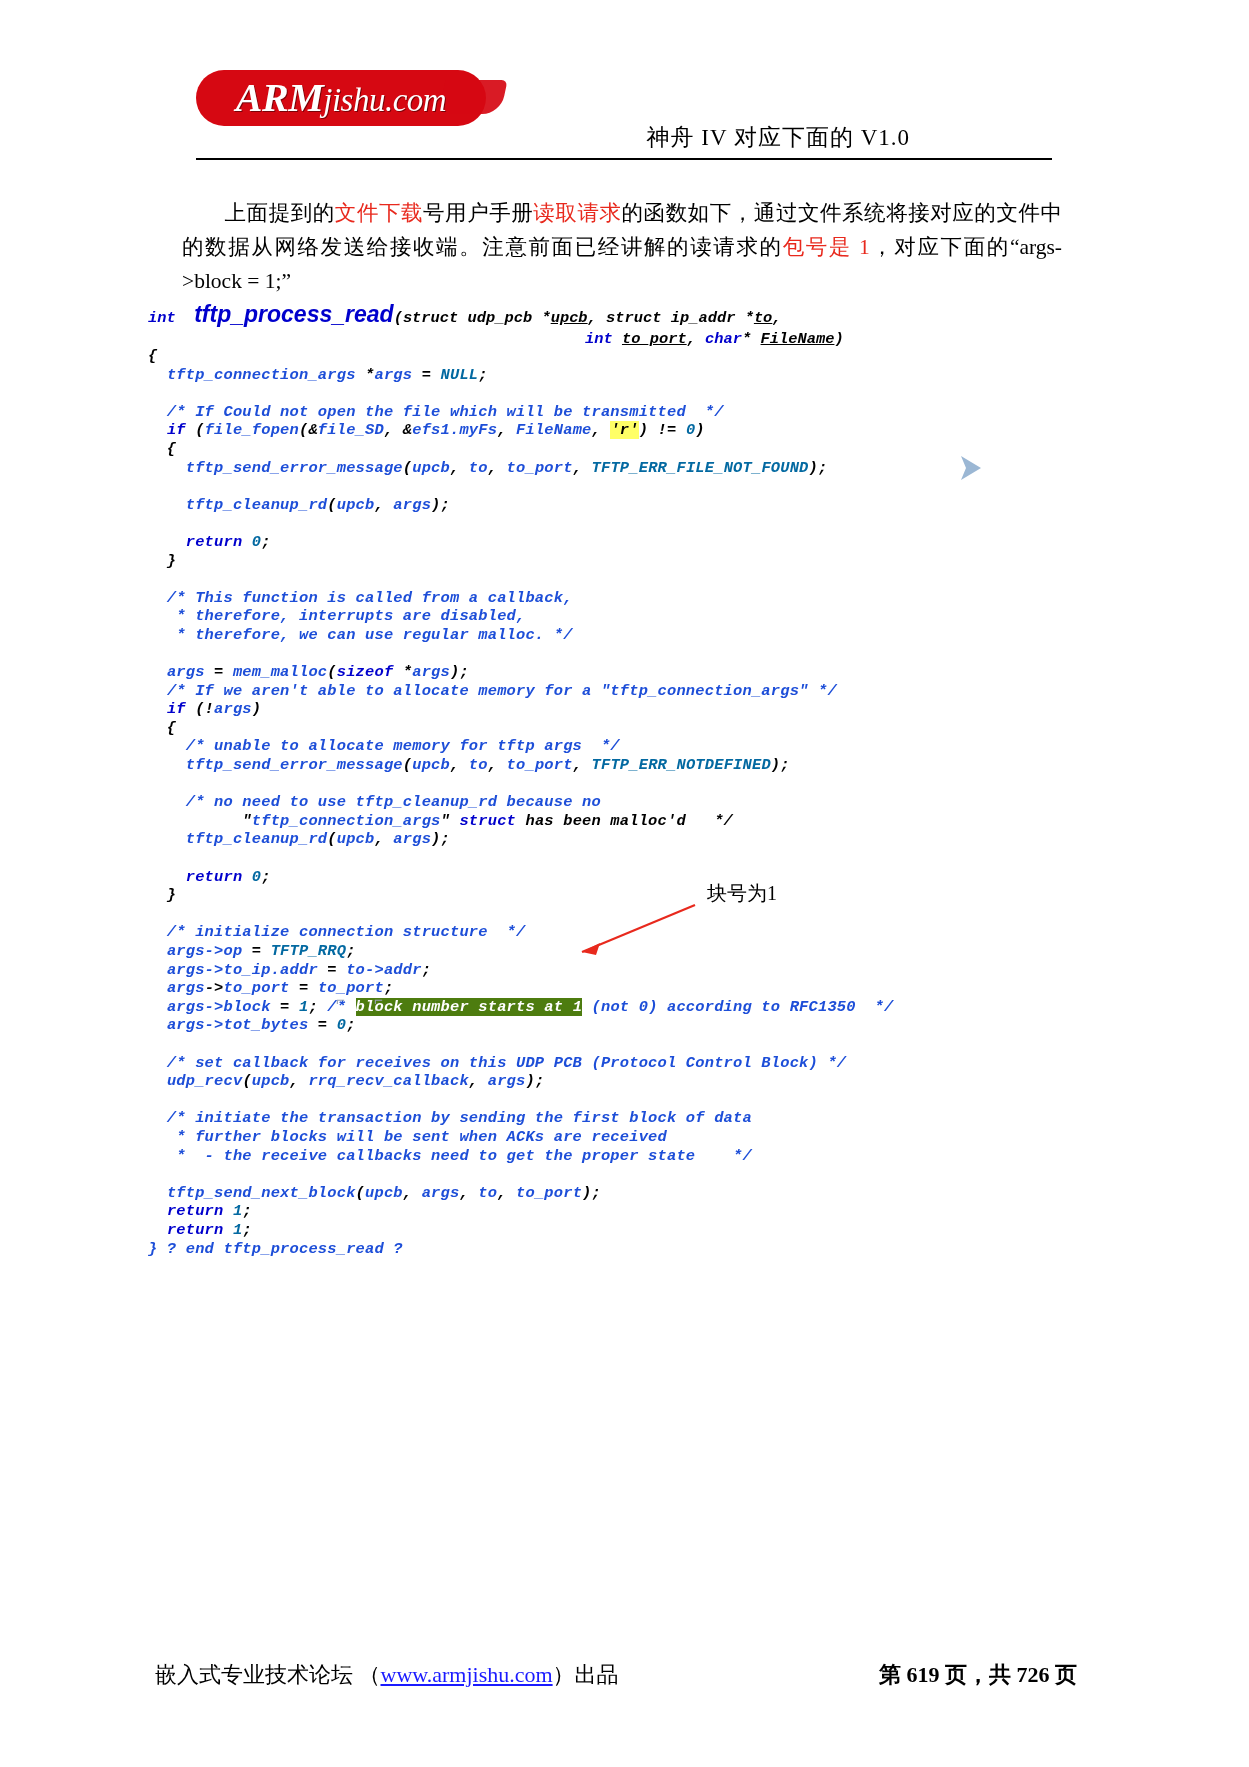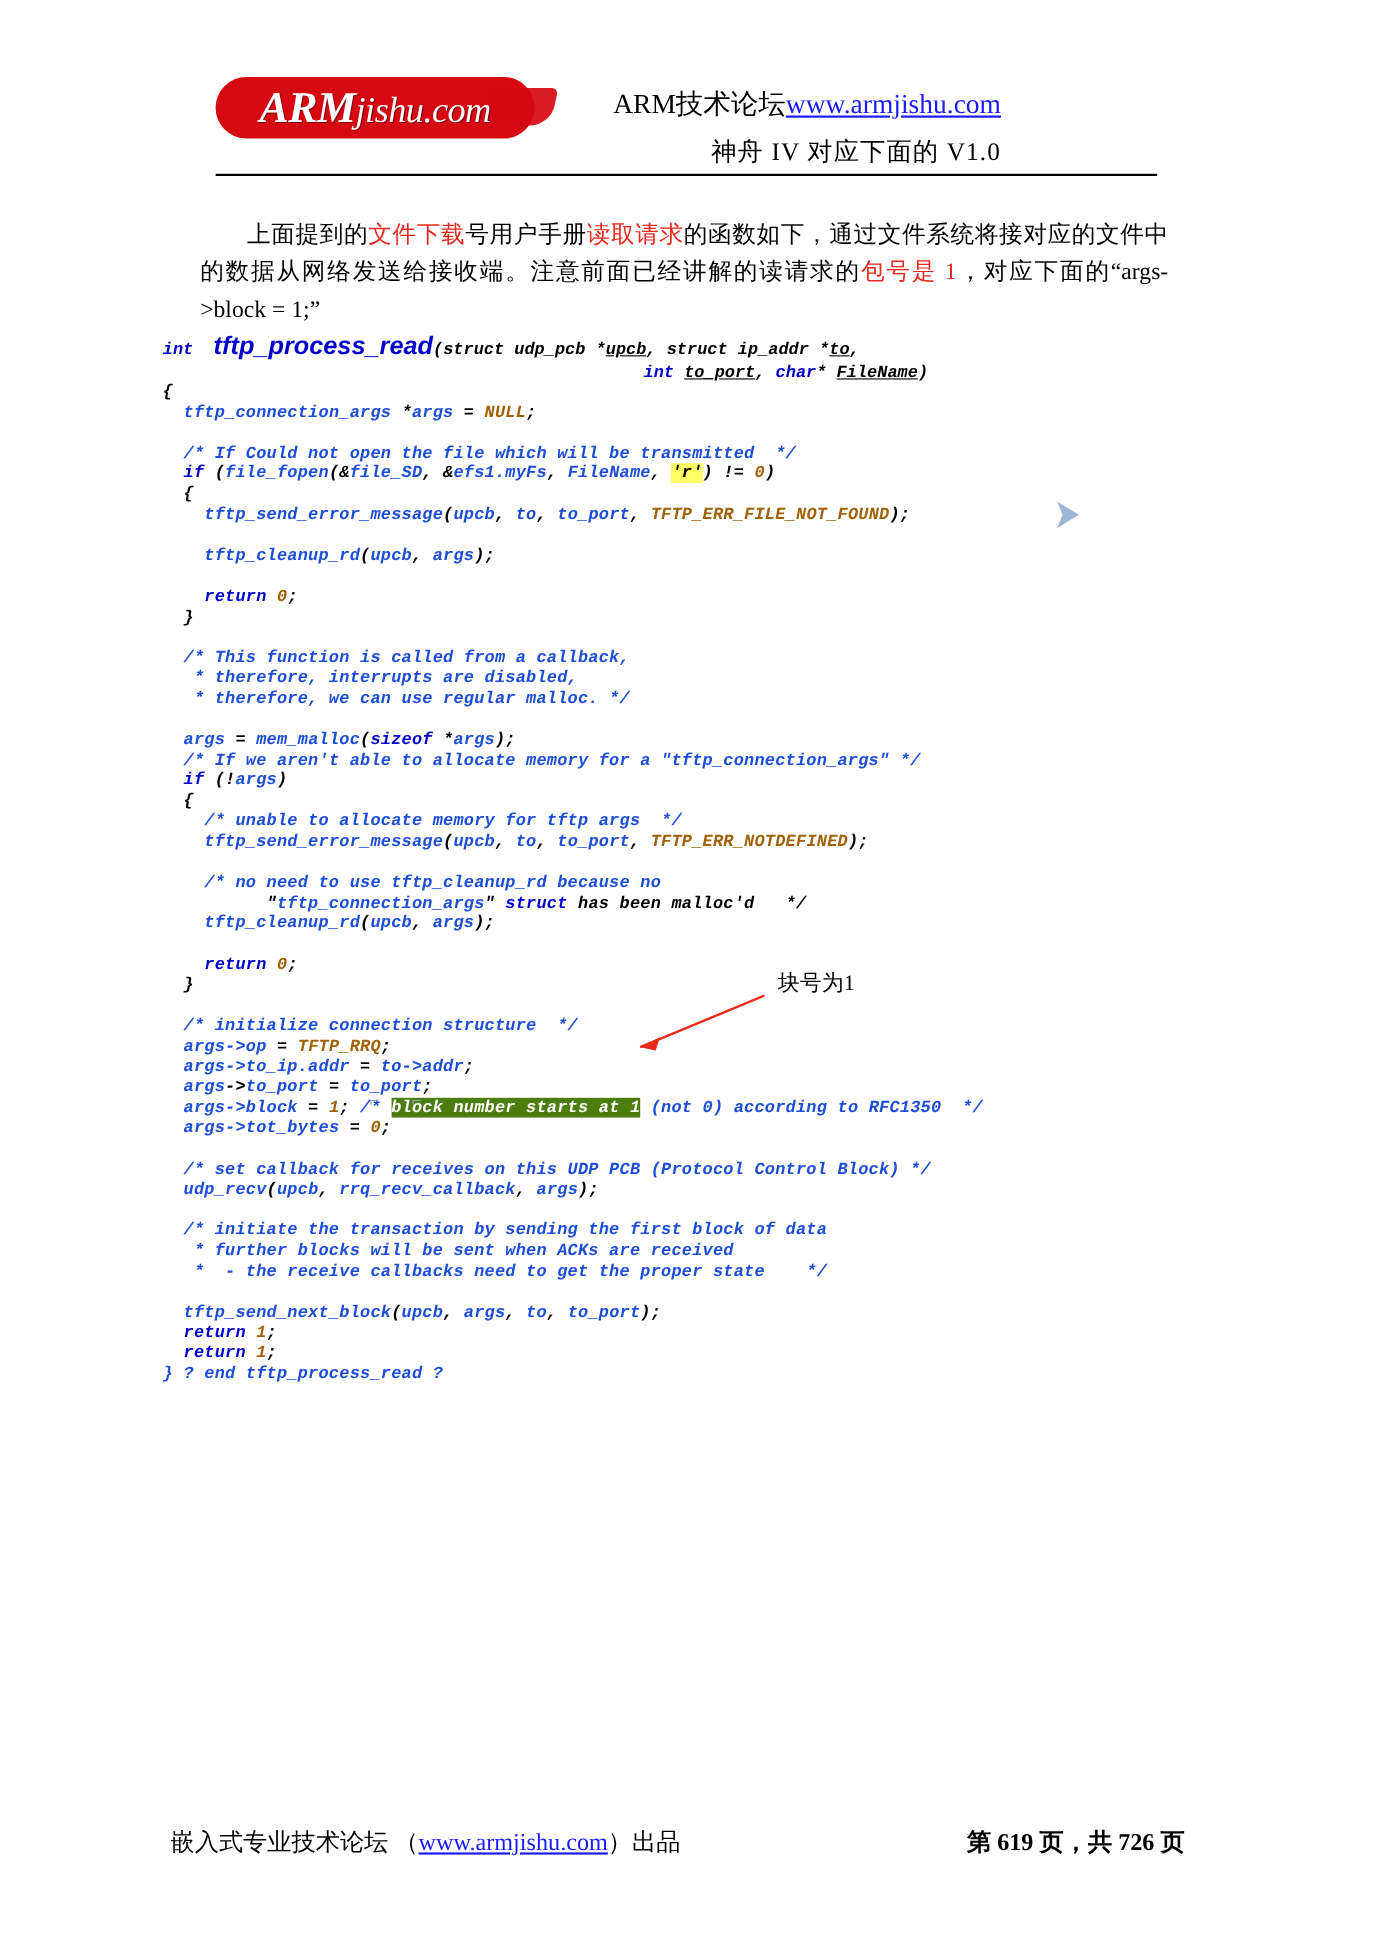--- a/index.html
+++ b/index.html
@@ -80,21 +80,21 @@
     font-size:15.4px;
     line-height:18.6px;
     white-space:pre;
     font-weight:bold;
     font-style:italic;
     letter-spacing:0.2px;
   }
   .code .ln { display:block; height:18.6px; }
   .c-blue { color:#0000cc; }
   .c-green { color:#1d4ed8; }
-  .c-red { color:#a16207; }
+  .c-red { color:#0369a1; }
   .c-black { color:#000000; }
   .u { text-decoration:underline; }
   .hl-yellow { background:#ffff66; }
   .hl-sel { background:#4d7c0f; color:#ffffff; }
   
   .fn-sig {
     position:absolute; left:148px; top:305px; width:980px;
     font-family:"Liberation Mono", monospace;
     font-size:15.4px; line-height:19px; font-weight:bold; font-style:italic;
     white-space:pre;
@@ -149,21 +149,20 @@
 </style>
 </head>
 <body>
 
 <div class="header">
   <div class="logo">
     <div class="logo-bg"></div>
     <div class="logo-bg2"></div>
     <div class="logo-text"><span class="arm">ARM</span><span class="sep">jishu.com</span></div>
   </div>
-  <div class="header-line1"><span>ARM技术论坛</span><span class="url">www.armjishu.com</span></div>
   <div class="header-line2">神舟 IV 对应下面的 V1.0</div>
   <div class="header-rule"></div>
 </div>
 
 <div class="para"><span class="indent"></span><span>上面提到的</span><span class="red">文件下载</span><span>号用户手册</span><span class="red">读取请求</span><span>的函数如下，通过文件系统将接对应的文件中的数据从网络发送给接收端。注意前面已经讲解的读请求的</span><span class="red">包号是 1</span><span>，对应下面的</span><span class="q">“args-&gt;block = 1;”</span></div>
 
 <div class="fn-sig"><span class="fn-int">int</span>  <span class="fn-name">tftp_process_read</span><span class="c-black">(<span class="c-black">struct</span> udp_pcb *<span class="u">upcb</span>, <span class="c-black">struct</span> ip_addr *<span class="u">to</span>,</span></div>
 <div class="sig2"><span class="c-blue">int</span> <span class="c-black u">to_port</span><span class="c-black">, </span><span class="c-blue">char</span><span class="c-black">* <span class="u">FileName</span>)</span></div>
 
 <div class="code" id="code-body" style="top:347px;"><span class="ln"><span class="c-black">{</span></span><span class="ln">  <span class="c-green">tftp_connection_args</span> *<span class="c-green">args</span> = <span class="c-red">NULL</span>;</span><span class="ln">&nbsp;</span><span class="ln"><span class="c-green">  /* If Could not open the file which will be transmitted  */</span></span><span class="ln">  <span class="c-blue">if</span> (<span class="c-green">file_fopen</span>(&amp;<span class="c-green">file_SD</span>, &amp;<span class="c-green">efs1.myFs</span>, <span class="c-green">FileName</span>, <span class="hl-yellow c-black">'r'</span>) != <span class="c-red">0</span>)</span><span class="ln"><span class="c-black">  {</span></span><span class="ln">    <span class="c-green">tftp_send_error_message</span>(<span class="c-green">upcb</span>, <span class="c-green">to</span>, <span class="c-green">to_port</span>, <span class="c-red">TFTP_ERR_FILE_NOT_FOUND</span>);</span><span class="ln">&nbsp;</span><span class="ln">    <span class="c-green">tftp_cleanup_rd</span>(<span class="c-green">upcb</span>, <span class="c-green">args</span>);</span><span class="ln">&nbsp;</span><span class="ln">    <span class="c-blue">return</span> <span class="c-red">0</span>;</span><span class="ln"><span class="c-black">  }</span></span><span class="ln">&nbsp;</span><span class="ln"><span class="c-green">  /* This function is called from a callback,</span></span><span class="ln"><span class="c-green">   * therefore, interrupts are disabled,</span></span><span class="ln"><span class="c-green">   * therefore, we can use regular malloc. */</span></span><span class="ln">&nbsp;</span><span class="ln">  <span class="c-green">args</span> = <span class="c-green">mem_malloc</span>(<span class="c-blue">sizeof</span> *<span class="c-green">args</span>);</span><span class="ln">  <span class="c-green">/* If we aren't able to allocate memory for a "tftp_connection_args" */</span></span><span class="ln">  <span class="c-blue">if</span> (!<span class="c-green">args</span>)</span><span class="ln"><span class="c-black">  {</span></span><span class="ln"><span class="c-green">    /* unable to allocate memory for tftp args  */</span></span><span class="ln">    <span class="c-green">tftp_send_error_message</span>(<span class="c-green">upcb</span>, <span class="c-green">to</span>, <span class="c-green">to_port</span>, <span class="c-red">TFTP_ERR_NOTDEFINED</span>);</span><span class="ln">&nbsp;</span><span class="ln"><span class="c-green">    /* no need to use tftp_cleanup_rd because no</span></span><span class="ln">          "<span class="c-green">tftp_connection_args</span>" <span class="c-blue">struct</span> has been malloc'd   */</span><span class="ln">    <span class="c-green">tftp_cleanup_rd</span>(<span class="c-green">upcb</span>, <span class="c-green">args</span>);</span><span class="ln">&nbsp;</span><span class="ln">    <span class="c-blue">return</span> <span class="c-red">0</span>;</span><span class="ln"><span class="c-black">  }</span></span><span class="ln">&nbsp;</span><span class="ln"><span class="c-green">  /* initialize connection structure  */</span></span><span class="ln">  <span class="c-green">args-&gt;op</span> = <span class="c-red">TFTP_RRQ</span>;</span><span class="ln">  <span class="c-green">args-&gt;to_ip.addr</span> = <span class="c-green">to-&gt;addr</span>;</span><span class="ln">  <span class="c-green">args</span>-&gt;<span class="c-green">to_port</span> = <span class="c-green">to_port</span>;</span><span class="ln">  <span class="c-green">args-&gt;block</span> = <span class="c-red">1</span>; <span class="c-green">/* </span><span class="hl-sel">block number starts at 1</span><span class="c-green"> (not 0) according to RFC1350  */</span></span><span class="ln">  <span class="c-green">args-&gt;tot_bytes</span> = <span class="c-red">0</span>;</span><span class="ln">&nbsp;</span><span class="ln"><span class="c-green">  /* set callback for receives on this UDP PCB (Protocol Control Block) */</span></span><span class="ln">  <span class="c-green">udp_recv</span>(<span class="c-green">upcb</span>, <span class="c-green">rrq_recv_callback</span>, <span class="c-green">args</span>);</span><span class="ln">&nbsp;</span><span class="ln"><span class="c-green">  /* initiate the transaction by sending the first block of data</span></span><span class="ln"><span class="c-green">   * further blocks will be sent when ACKs are received</span></span><span class="ln"><span class="c-green">   *  - the receive callbacks need to get the proper state    */</span></span><span class="ln">&nbsp;</span><span class="ln">  <span class="c-green">tftp_send_next_block</span>(<span class="c-green">upcb</span>, <span class="c-green">args</span>, <span class="c-green">to</span>, <span class="c-green">to_port</span>);</span><span class="ln">  <span class="c-blue">return</span> <span class="c-red">1</span>;</span><span class="ln">  <span class="c-blue">return</span> <span class="c-red">1</span>;</span><span class="ln"><span class="c-green">} ? end tftp_process_read ?</span></span></div>

